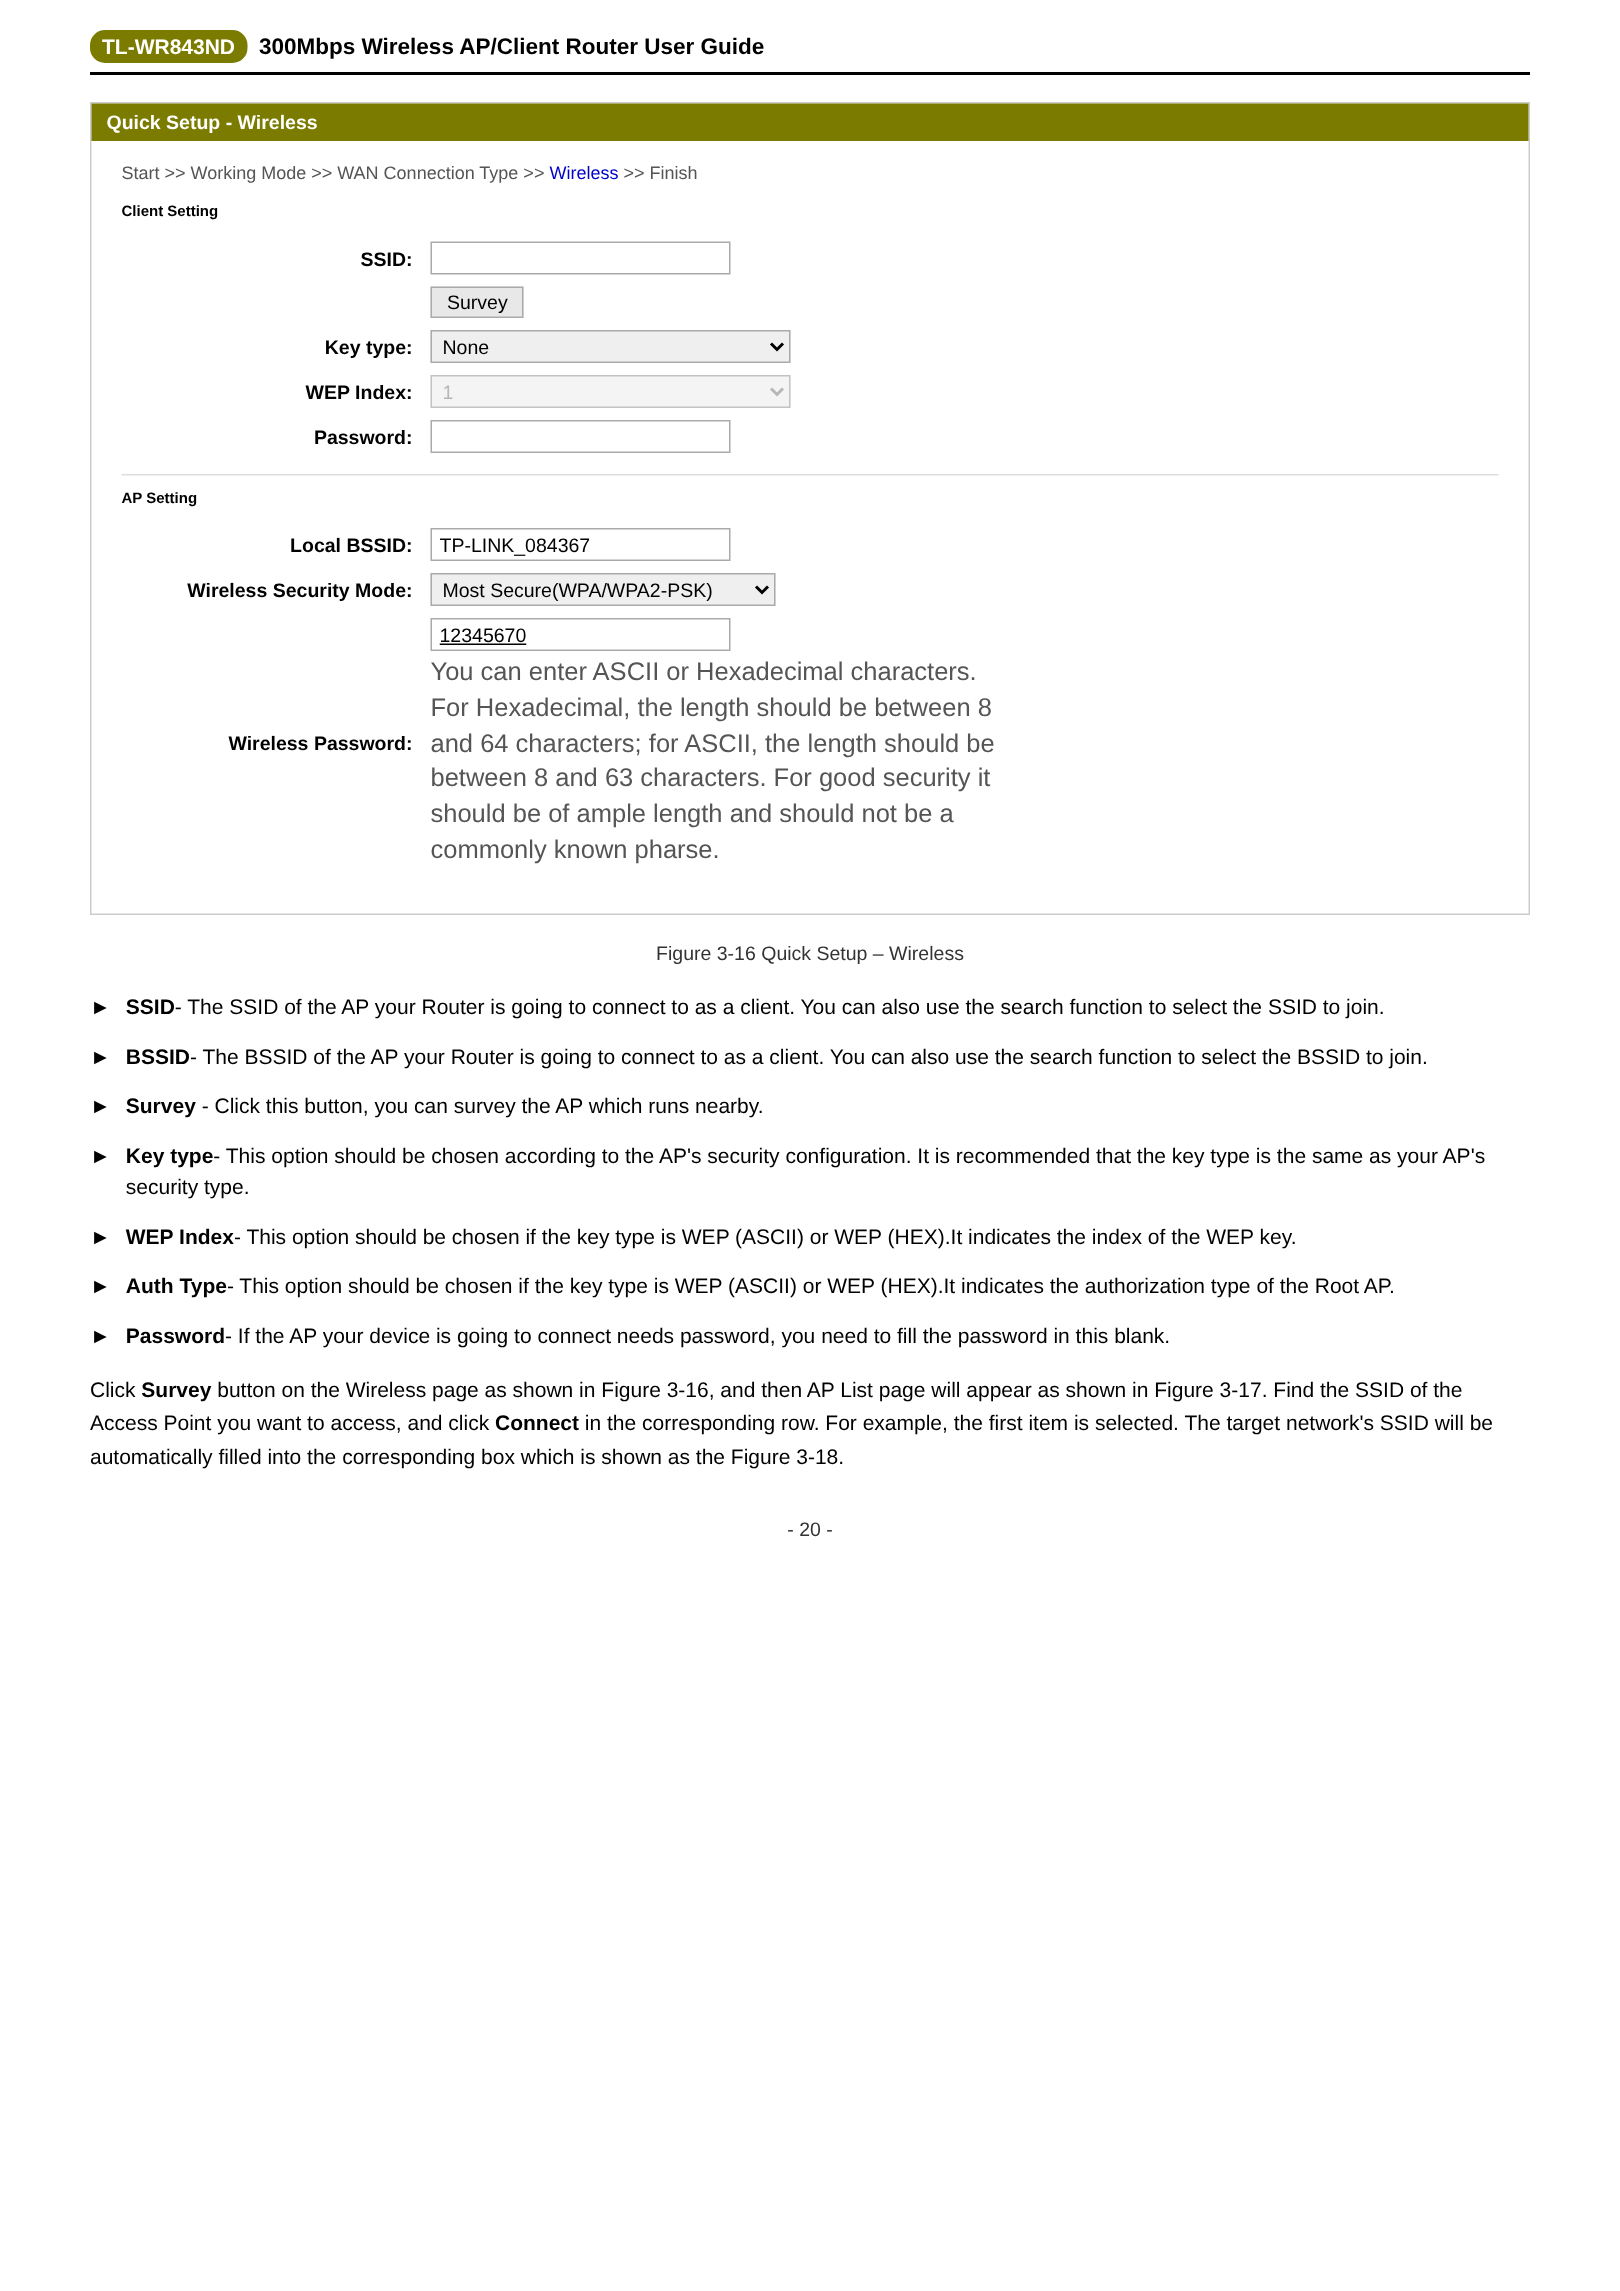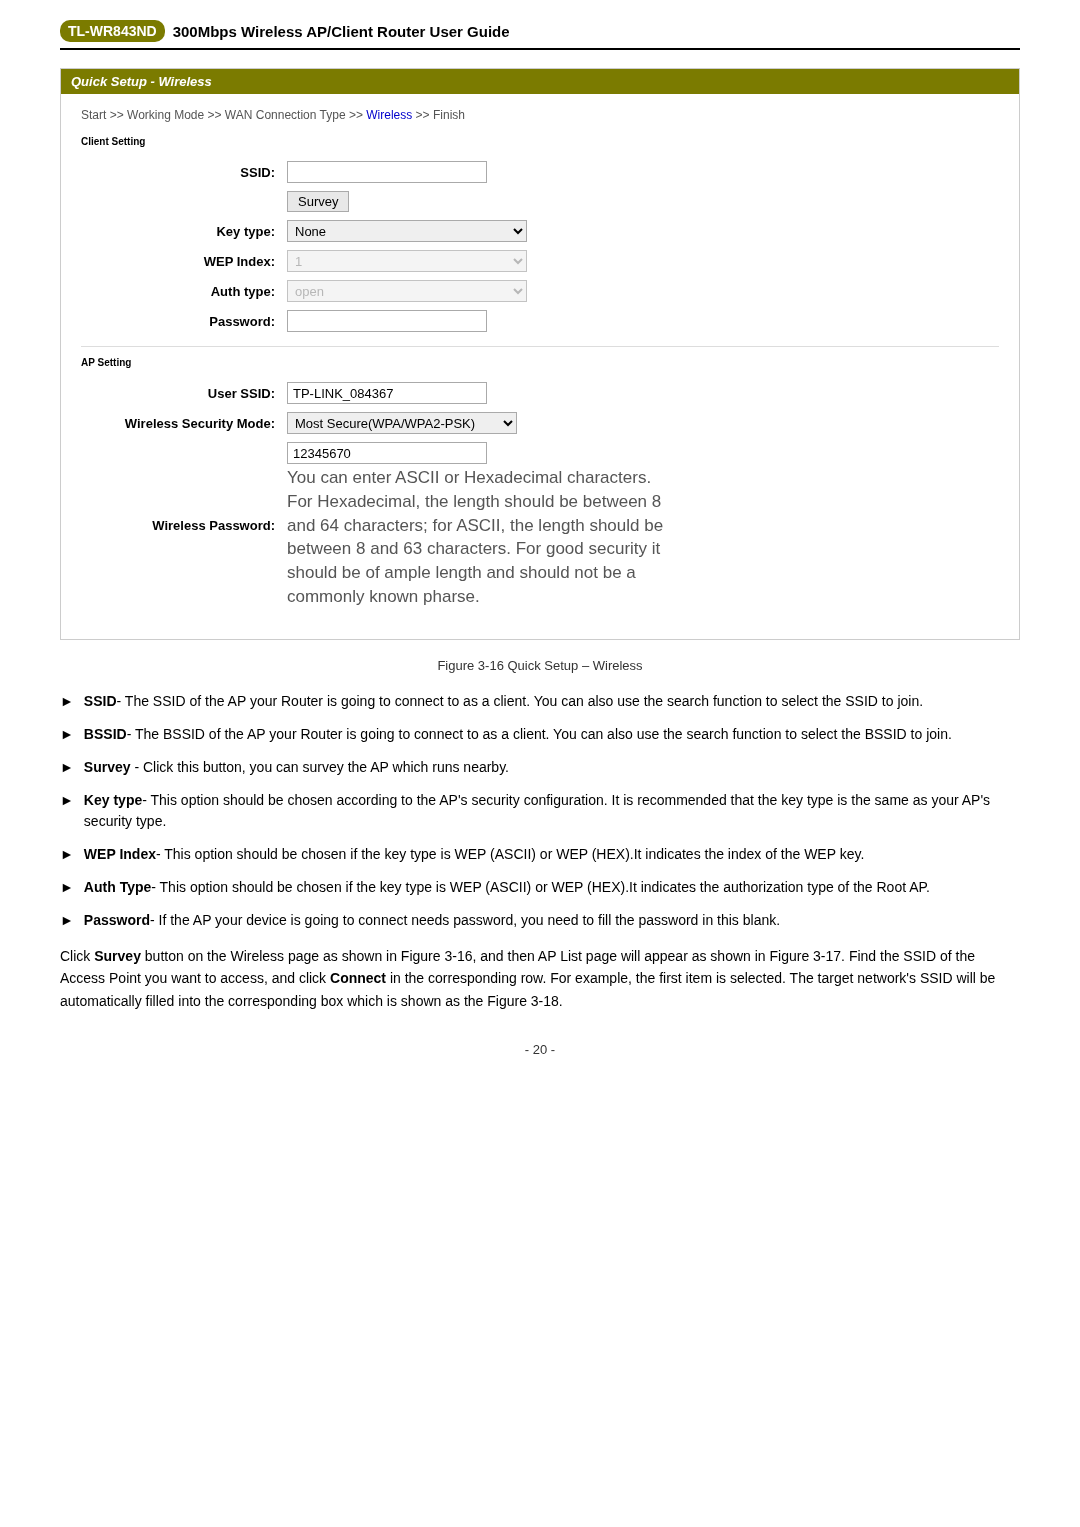--- a/index.html
+++ b/index.html
@@ -40,21 +40,20 @@
       border: 1px solid #ccc;
       margin-bottom: 18px;
       background: #fff;
     }
     .setup-box-title {
       background: #7b7b00;
       color: #fff;
       font-weight: bold;
       font-size: 13px;
       padding: 5px 10px;
-      font-style: italic;
     }
     .setup-box-content {
       padding: 14px 20px 16px 20px;
     }
 
     
     .breadcrumb {
       font-size: 12px;
       color: #555;
       margin-bottom: 14px;
@@ -262,60 +261,52 @@
       </tr>
       <tr>
         <td class="label-cell">WEP Index:</td>
         <td class="value-cell">
           <select disabled="">
             <option>1</option>
           </select>
         </td>
       </tr>
       <tr>
-        <td class="label-cell">Auth type:</td>
-        <td class="value-cell">
-          <select disabled="">
-            <option>open</option>
-          </select>
-        </td>
-      </tr>
-      <tr>
         <td class="label-cell"><strong>Password:</strong></td>
         <td class="value-cell">
           <input type="text" value="" style="width: 200px;">
         </td>
       </tr>
     </tbody>
       </table>
 
     <hr class="section-divider">
 
     <div class="section-heading">AP Setting</div>
 
     <table class="form-table">
       <tbody>
           <tr>
-        <td class="label-cell">User SSID:</td>
+        <td class="label-cell">Local BSSID:</td>
         <td class="value-cell">
           <input type="text" value="TP-LINK_084367" style="width: 200px;">
         </td>
       </tr>
       <tr>
         <td class="label-cell">Wireless Security Mode:</td>
         <td class="value-cell">
           <select style="width:230px;">
             <option>Most Secure(WPA/WPA2-PSK)</option>
           </select>
         </td>
       </tr>
       <tr>
         <td class="label-cell">Wireless Password:</td>
         <td class="value-cell">
-          <input type="text" value="12345670" style="width: 200px;">
+          <input type="text" value="12345670" style="width: 200px; text-decoration: underline;">
           <div class="password-hint">You can enter ASCII or Hexadecimal characters. For Hexadecimal, the length should be between 8 and 64 characters; for ASCII, the length should be between 8 and 63 characters. For good security it should be of ample length and should not be a commonly known pharse.</div>
         </td>
       </tr>
     </tbody>
       </table>
 
 
   </div>
 </div>
 

